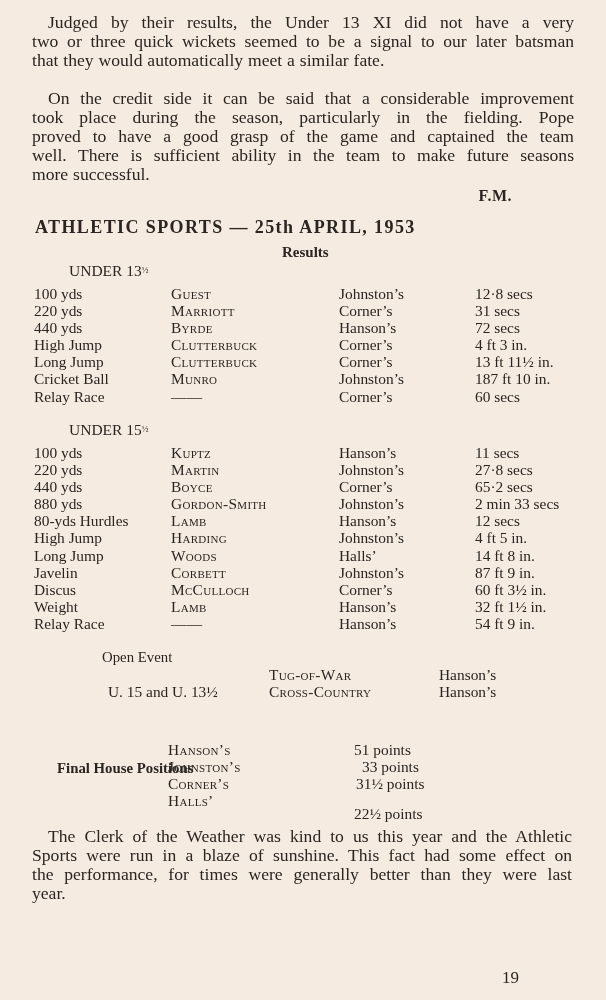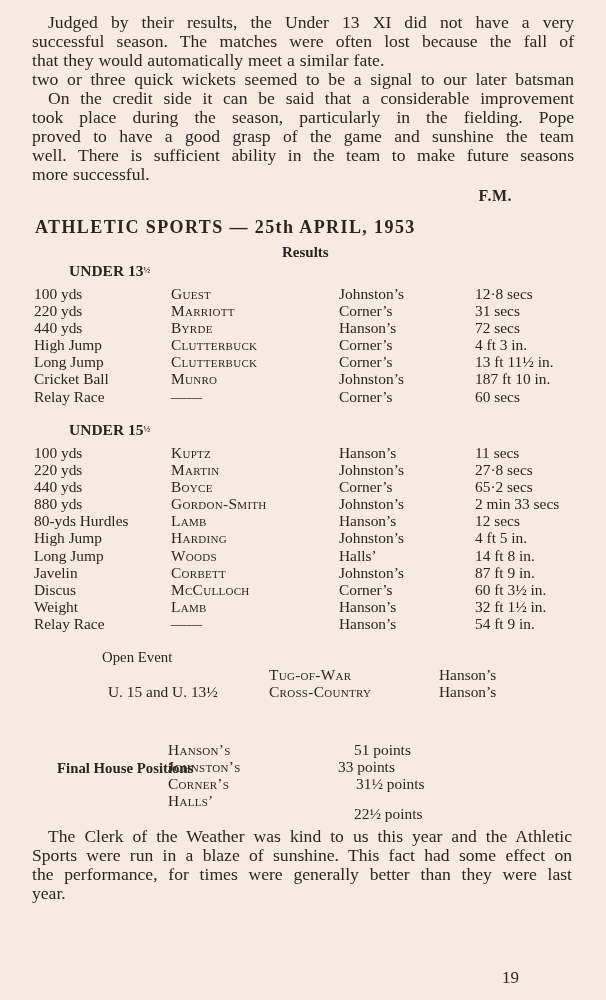--- a/index.html
+++ b/index.html
@@ -65,21 +65,21 @@
       position: absolute;
       left: 282px;
       top: 244px;
       font-size: 15px;
       font-weight: bold;
       white-space: nowrap;
     }
     .section-head {
       position: absolute;
       font-size: 15.5px;
-      font-weight: bold;
+      font-weight: normal;
       white-space: nowrap;
     }
     .frac {
       font-size: 9px;
       vertical-align: 3px;
       display: inline-block;
       line-height: 1;
     }
     .tbl {
       position: absolute;
@@ -132,29 +132,28 @@
       font-size: 17px;
     }
   </style>
 </head>
 <body>
 
 <div class="page">
 
   <p class="para" style="top:13px;">
     <span class="line indent">Judged by their results, the Under 13 XI did not have a very</span>
-    <span class="line">successful season. The matches were often lost because the fall of</span>
+    <span class="line">two or three quick wickets seemed to be a signal to our later batsman</span>
     <span class="line last">that they would automatically meet a similar fate.</span>
-    <span class="line">two or three quick wickets seemed to be a signal to our later batsman</span>
   </p>
 
   <p class="para" style="top:89px;">
     <span class="line indent">On the credit side it can be said that a considerable improvement</span>
     <span class="line">took place during the season, particularly in the fielding. Pope</span>
-    <span class="line">proved to have a good grasp of the game and sunshine the team</span>
+    <span class="line">proved to have a good grasp of the game and captained the team</span>
     <span class="line">well. There is sufficient ability in the team to make future seasons</span>
     <span class="line last">more successful.</span>
   </p>
 
   <div class="sig">F.M.</div>
 
   <div class="title">ATHLETIC SPORTS — 25th APRIL, 1953</div>
   <div class="subtitle">Results</div>
 
   <div class="section-head" style="left:69px; top:262px;">
@@ -288,21 +287,21 @@
   <div class="open-row" style="left:269px; top:683px;">
     <span class="sc">Cross-Country</span>
   </div>
   <div class="open-row" style="left:439px; top:683px;">Hanson’s</div>
 
   <div class="final-label">Final House Positions</div>
 
   <div class="fh-row sc" style="left:168px; top:741px;">Hanson’s</div>
   <div class="fh-row" style="left:354px; top:741px;">51 points</div>
   <div class="fh-row sc" style="left:168px; top:758px;">Johnston’s</div>
-  <div class="fh-row" style="left:338px; top:758px;">33 points</div>
+  <div class="fh-row" style="left:362px; top:758px;">33 points</div>
   <div class="fh-row sc" style="left:168px; top:775px;">Corner’s</div>
   <div class="fh-row" style="left:356px; top:775px;">31½ points</div>
   <div class="fh-row sc" style="left:168px; top:792px;">Halls’</div>
   <div class="fh-row" style="left:354px; top:805px;">22½ points</div>
 
   <p class="para" style="top:827px; left:32px; width:540px;">
     <span class="line indent">The Clerk of the Weather was kind to us this year and the Athletic</span>
     <span class="line">Sports were run in a blaze of sunshine. This fact had some effect on</span>
     <span class="line">the performance, for times were generally better than they were last</span>
     <span class="line last">year.</span>

